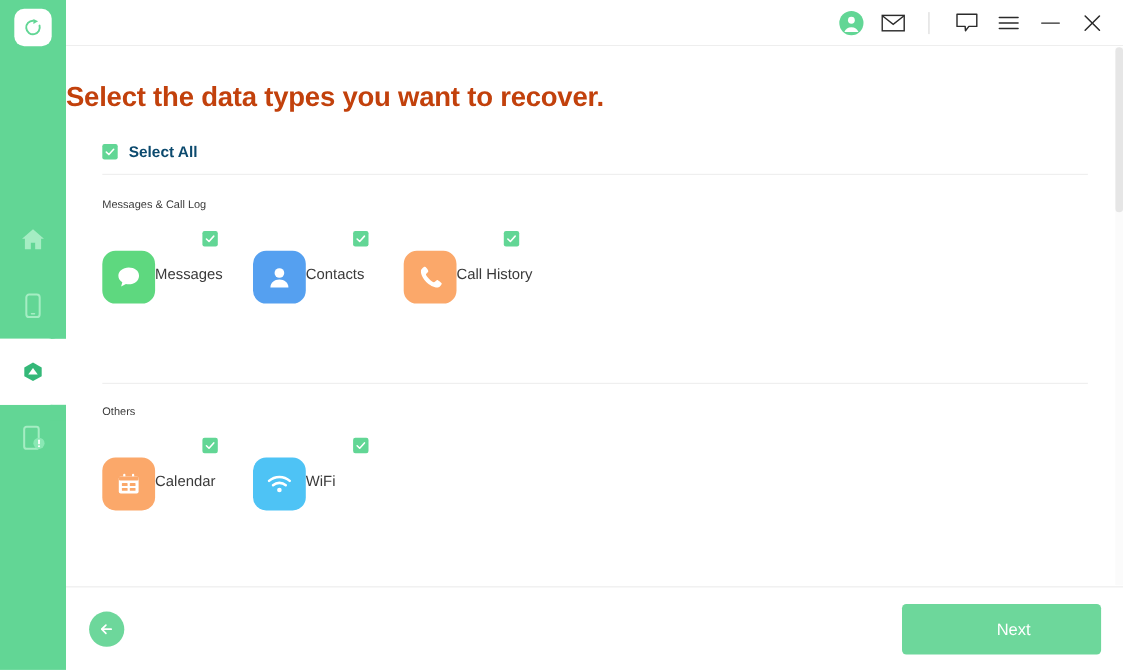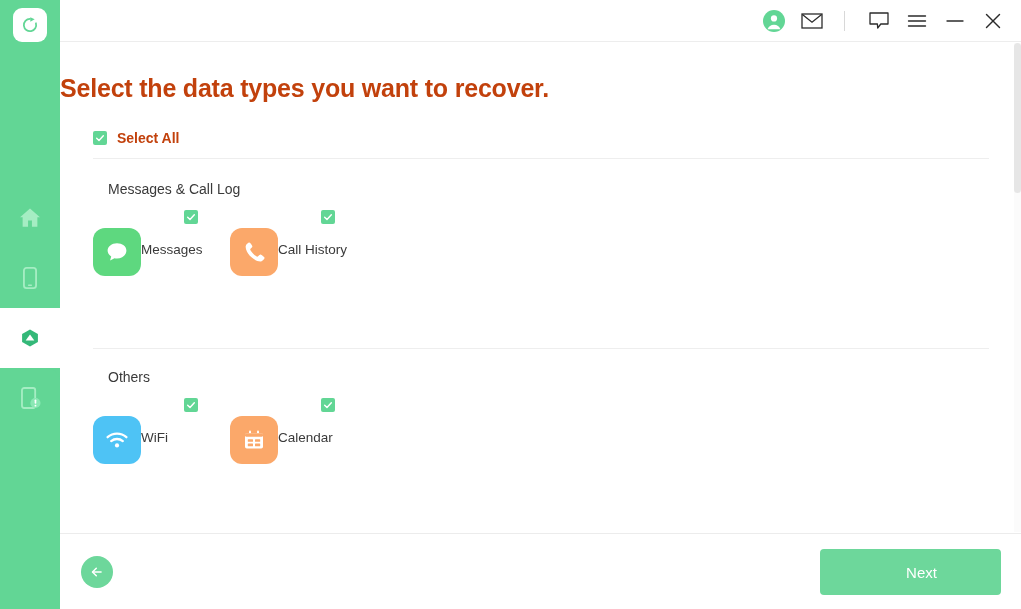--- a/index.html
+++ b/index.html
@@ -150,37 +150,37 @@
     left: 33px;
     top: 88px;
     display: flex;
     align-items: center;
     cursor: pointer;
   }
   .select-all-label {
     margin-left: 10px;
     font-size: 14px;
     font-weight: bold;
-    color: #c2410c;
+    color: #0c4a6e;
   }
 
   .hr {
     position: absolute;
     left: 33px;
     width: 896px;
     height: 1px;
     background: #eeeeee;
   }
   .hr-1 { top: 116px; }
   .hr-2 { top: 306px; }
 
   .section-title {
     position: absolute;
-    left: 48px;
-    font-size: 14px;
+    left: 33px;
+    font-size: 10px;
     color: #3a3a3a;
   }
   .st-1 { top: 139px; }
   .st-2 { top: 327px; }
 
   .grid {
     position: absolute;
     left: 33px;
     display: flex;
   }
@@ -413,61 +413,57 @@
             </svg>
           </span>
           <span class="tile-icon" style="background:#5ed87f">
             <svg width="28" height="28" viewBox="0 0 28 28">
               <path d="M14 5.2c-5.2 0-9.4 3.3-9.4 7.4 0 2.4 1.4 4.5 3.6 5.9l-1.1 4 4.4-2.3c.8.2 1.6.3 2.5.3 5.2 0 9.4-3.3 9.4-7.9s-4.2-7.4-9.4-7.4z" fill="#ffffff"></path>
             </svg>
           </span>
           <span class="tile-label">Messages</span>
         </div>
 
-
         <div class="tile">
           <span class="cb tile-check">
             <svg width="10" height="10" viewBox="0 0 12 12">
               <path d="M2 6.3 4.8 9 10 3.2" fill="none" stroke="#ffffff" stroke-width="1.7" stroke-linecap="round" stroke-linejoin="round"></path>
             </svg>
           </span>
-          <span class="tile-icon" style="background:#fba86a">
+          <span class="tile-icon" style="background:#55a0f0">
             <svg width="28" height="28" viewBox="0 0 28 28">
-              <path d="M9.3 4.6c-1 0-3.4 2-3.6 3.6-.4 3.3 2.3 7.8 5 10.4s7.2 5.2 10.4 4.8c1.6-.2 3.5-2.6 3.5-3.6 0-.7-3.4-3.3-4.2-3.3-.7 0-2.3 2.2-3 2.2-.8 0-2.8-1.5-4.2-3s-3-3.4-3-4.2c0-.7 2.2-2.3 2.2-3 0-.8-2.4-4.2-3.1-3.9z" fill="#ffffff"></path>
-            </svg>
-          </span>
-          <span class="tile-label">Call History</span>
+              <circle cx="14" cy="10.2" r="4.4" fill="#ffffff"></circle>
+              <path d="M5.8 23.4c0-4.4 3.7-7.3 8.2-7.3s8.2 2.9 8.2 7.3z" fill="#ffffff"></path>
+            </svg>
+          </span>
+          <span class="tile-label">Contacts</span>
         </div>
-
-
-      </div>
-
-      <div class="hr hr-2"></div>
-
-      <div class="section-title st-2">Others</div>
-
-      <div class="grid grid-2">
 
         <div class="tile">
           <span class="cb tile-check">
             <svg width="10" height="10" viewBox="0 0 12 12">
               <path d="M2 6.3 4.8 9 10 3.2" fill="none" stroke="#ffffff" stroke-width="1.7" stroke-linecap="round" stroke-linejoin="round"></path>
             </svg>
           </span>
-          <span class="tile-icon" style="background:#4ec3f5">
+          <span class="tile-icon" style="background:#fba86a">
             <svg width="28" height="28" viewBox="0 0 28 28">
-              <g fill="none" stroke="#ffffff" stroke-width="2.3" stroke-linecap="round">
-                <path d="M4.6 11.2a14 14 0 0 1 18.8 0"></path>
-                <path d="M8.2 15.1a9 9 0 0 1 11.6 0"></path>
-              </g>
-              <circle cx="14" cy="19.4" r="2.1" fill="#ffffff"></circle>
-            </svg>
-          </span>
-          <span class="tile-label">WiFi</span>
+              <path d="M9.3 4.6c-1 0-3.4 2-3.6 3.6-.4 3.3 2.3 7.8 5 10.4s7.2 5.2 10.4 4.8c1.6-.2 3.5-2.6 3.5-3.6 0-.7-3.4-3.3-4.2-3.3-.7 0-2.3 2.2-3 2.2-.8 0-2.8-1.5-4.2-3s-3-3.4-3-4.2c0-.7 2.2-2.3 2.2-3 0-.8-2.4-4.2-3.1-3.9z" fill="#ffffff"></path>
+            </svg>
+          </span>
+          <span class="tile-label">Call History</span>
         </div>
+
+
+      </div>
+
+      <div class="hr hr-2"></div>
+
+      <div class="section-title st-2">Others</div>
+
+      <div class="grid grid-2">
 
         <div class="tile">
           <span class="cb tile-check">
             <svg width="10" height="10" viewBox="0 0 12 12">
               <path d="M2 6.3 4.8 9 10 3.2" fill="none" stroke="#ffffff" stroke-width="1.7" stroke-linecap="round" stroke-linejoin="round"></path>
             </svg>
           </span>
           <span class="tile-icon" style="background:#fba86a">
             <svg width="28" height="28" viewBox="0 0 28 28">
               <rect x="5" y="7.2" width="18" height="15.4" rx="1.8" fill="#ffffff"></rect>
@@ -478,20 +474,38 @@
                 <rect x="7.8" y="13.2" width="5.2" height="2.6" rx="0.5"></rect>
                 <rect x="15" y="13.2" width="5.2" height="2.6" rx="0.5"></rect>
                 <rect x="7.8" y="17.6" width="5.2" height="2.6" rx="0.5"></rect>
                 <rect x="15" y="17.6" width="5.2" height="2.6" rx="0.5"></rect>
               </g>
             </svg>
           </span>
           <span class="tile-label">Calendar</span>
         </div>
 
+        <div class="tile">
+          <span class="cb tile-check">
+            <svg width="10" height="10" viewBox="0 0 12 12">
+              <path d="M2 6.3 4.8 9 10 3.2" fill="none" stroke="#ffffff" stroke-width="1.7" stroke-linecap="round" stroke-linejoin="round"></path>
+            </svg>
+          </span>
+          <span class="tile-icon" style="background:#4ec3f5">
+            <svg width="28" height="28" viewBox="0 0 28 28">
+              <g fill="none" stroke="#ffffff" stroke-width="2.3" stroke-linecap="round">
+                <path d="M4.6 11.2a14 14 0 0 1 18.8 0"></path>
+                <path d="M8.2 15.1a9 9 0 0 1 11.6 0"></path>
+              </g>
+              <circle cx="14" cy="19.4" r="2.1" fill="#ffffff"></circle>
+            </svg>
+          </span>
+          <span class="tile-label">WiFi</span>
+        </div>
+
       </div>
 
     </div>
 
     <div class="footer">
       <div class="back-btn">
         <svg width="18" height="18" viewBox="0 0 20 20">
           <g stroke="#ffffff" stroke-width="1.7" fill="none" stroke-linecap="round" stroke-linejoin="round">
             <line x1="14.5" y1="10" x2="5.5" y2="10"></line>
             <polyline points="9.2,5.8 5,10 9.2,14.2"></polyline>

